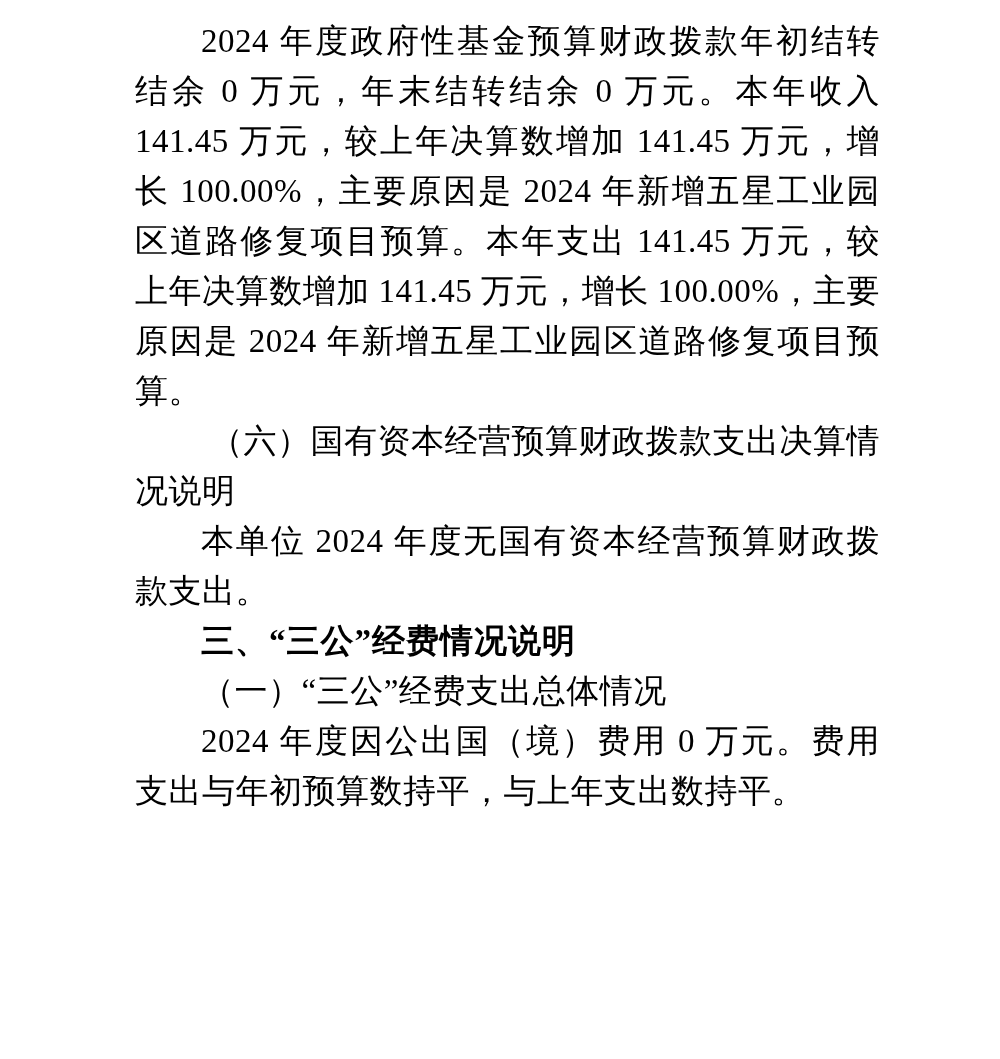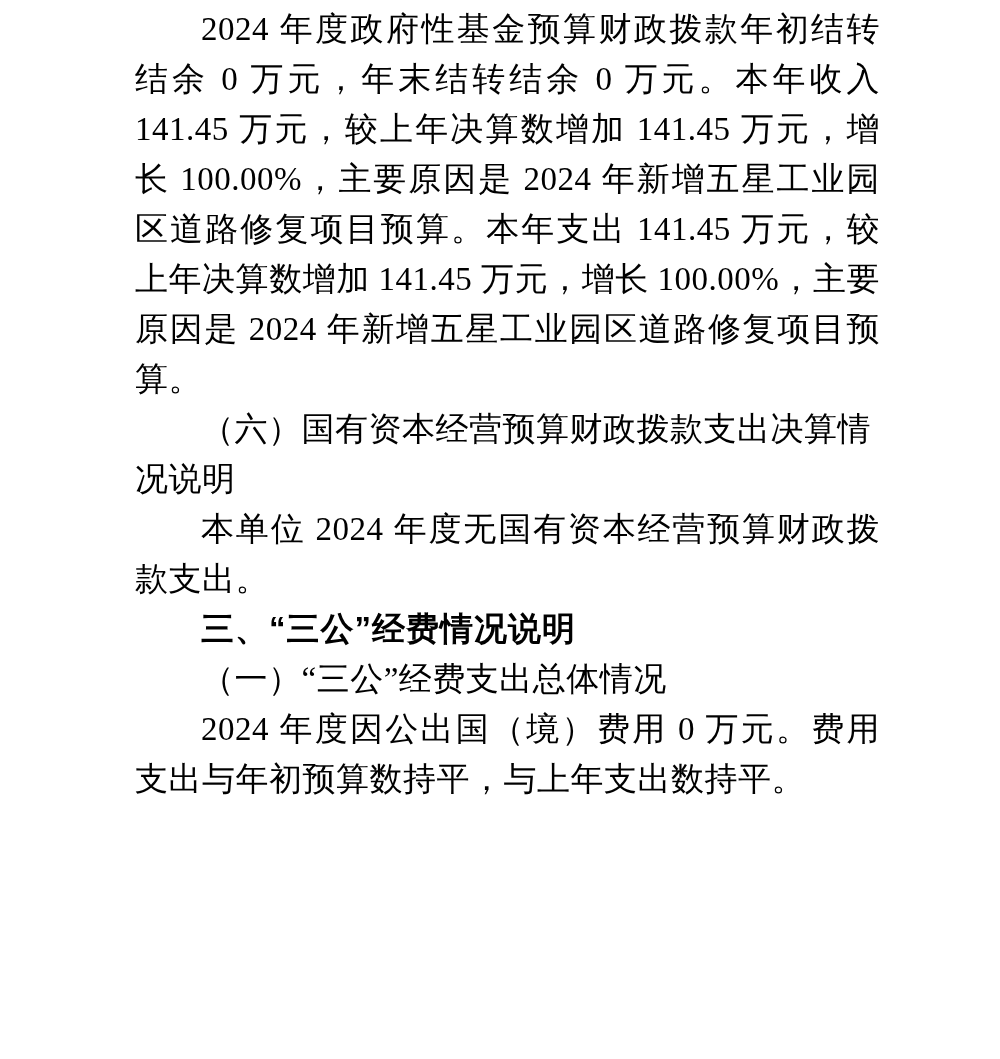--- a/index.html
+++ b/index.html
@@ -9,39 +9,39 @@
   }
   body {
     width: 1000px;
     height: 1059px;
     overflow: hidden;
   }
   .page {
     box-sizing: border-box;
     width: 1000px;
     height: 1059px;
-    padding: 4px 120px 0 135px;
+    padding: 16px 120px 0 135px;
     background: #ffffff;
     color: #000000;
     font-family: "Liberation Serif", "DejaVu Serif", serif;
     font-size: 33px;
     line-height: 50px;
   }
   .para {
     margin: 0;
     text-indent: 2em;
     text-align: justify;
     text-align-last: left;
     letter-spacing: 0.5px;
   }
   .para.sub {
-    text-align: left;
+    text-align: right;
   }
   .para.h1 {
-    font-family: Liberation Sans, sans-serif;
+    font-family: Liberation Serif, serif;
     font-weight: 700;
     text-align: right;
     letter-spacing: 1px;
   }
 </style>
 </head>
 <body>
 
 <div class="page">
   <p class="para">2024 年度政府性基金预算财政拨款年初结转结余 0 万元，年末结转结余 0 万元。本年收入 141.45 万元，较上年决算数增加 141.45 万元，增长 100.00%，主要原因是 2024 年新增五星工业园区道路修复项目预算。本年支出 141.45 万元，较上年决算数增加 141.45 万元，增长 100.00%，主要原因是 2024 年新增五星工业园区道路修复项目预算。</p>

